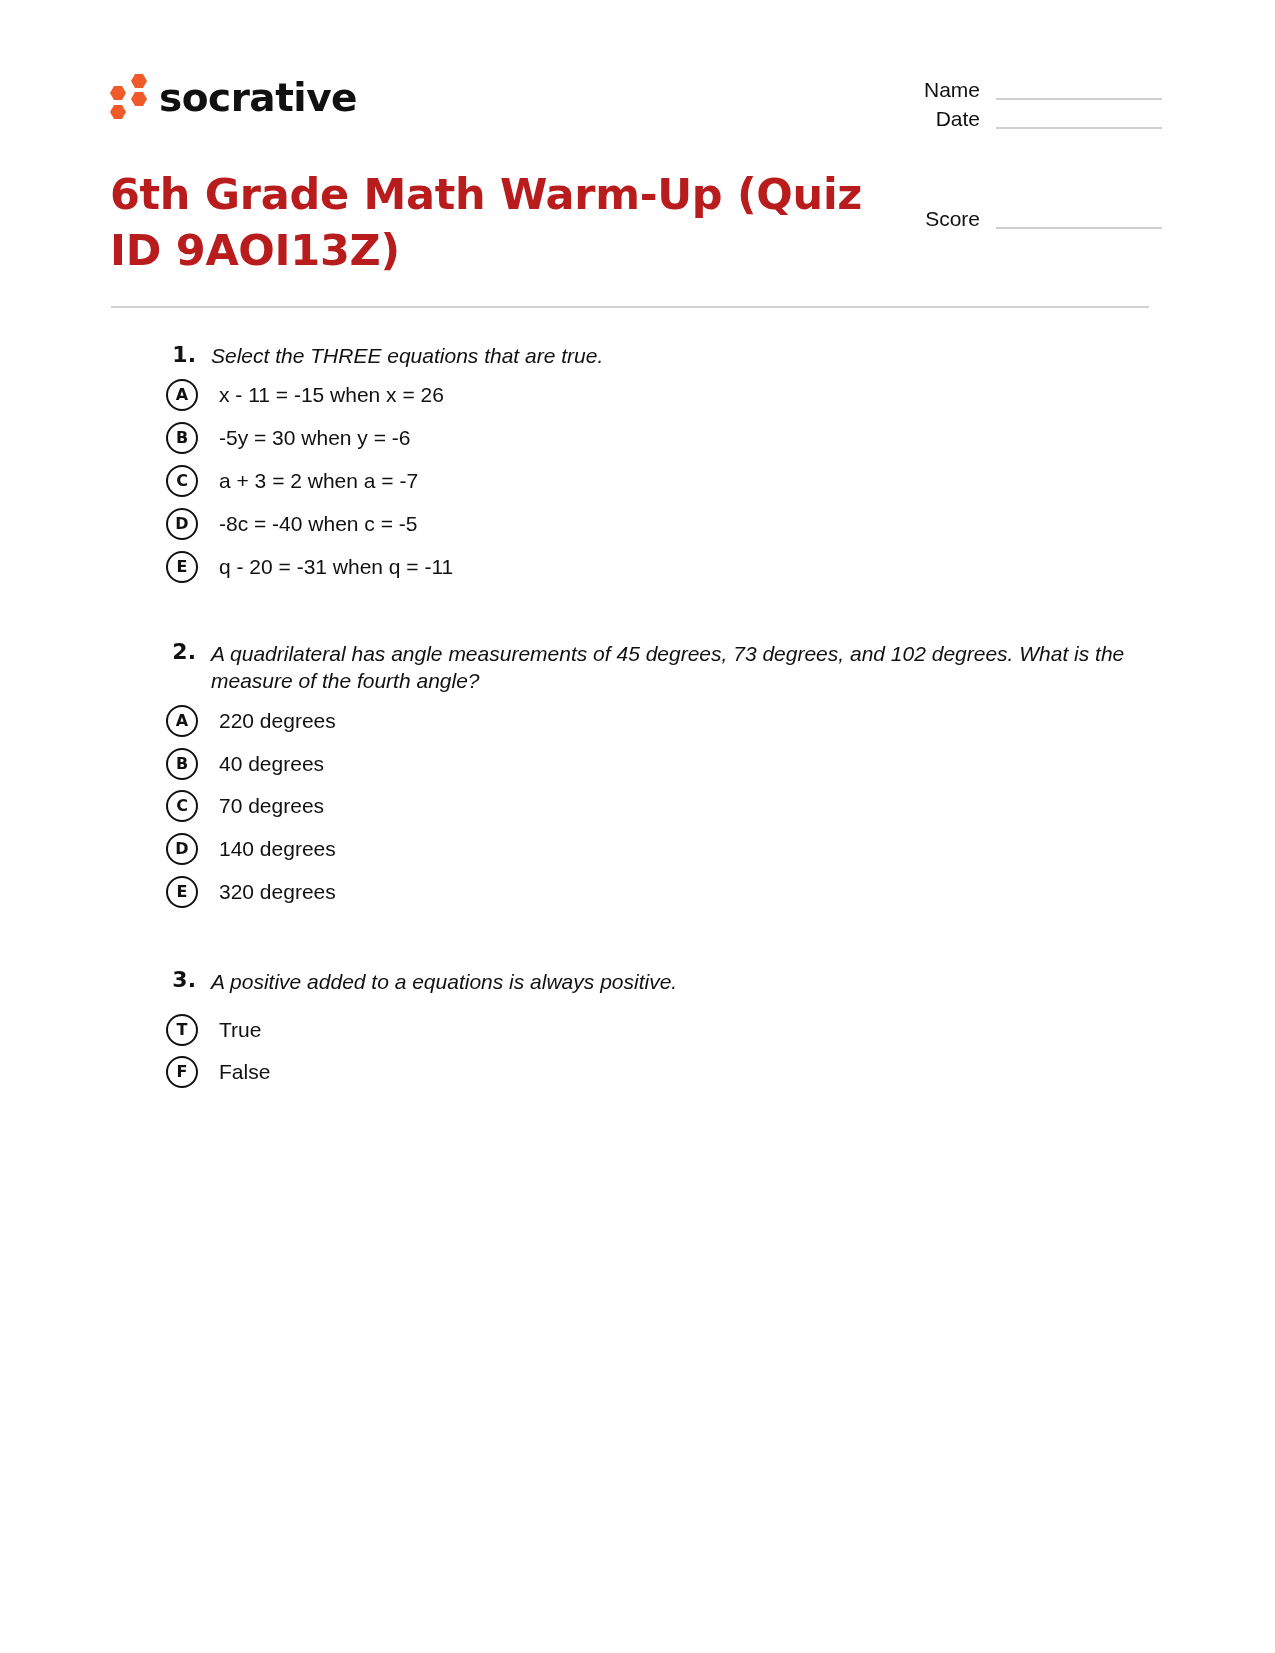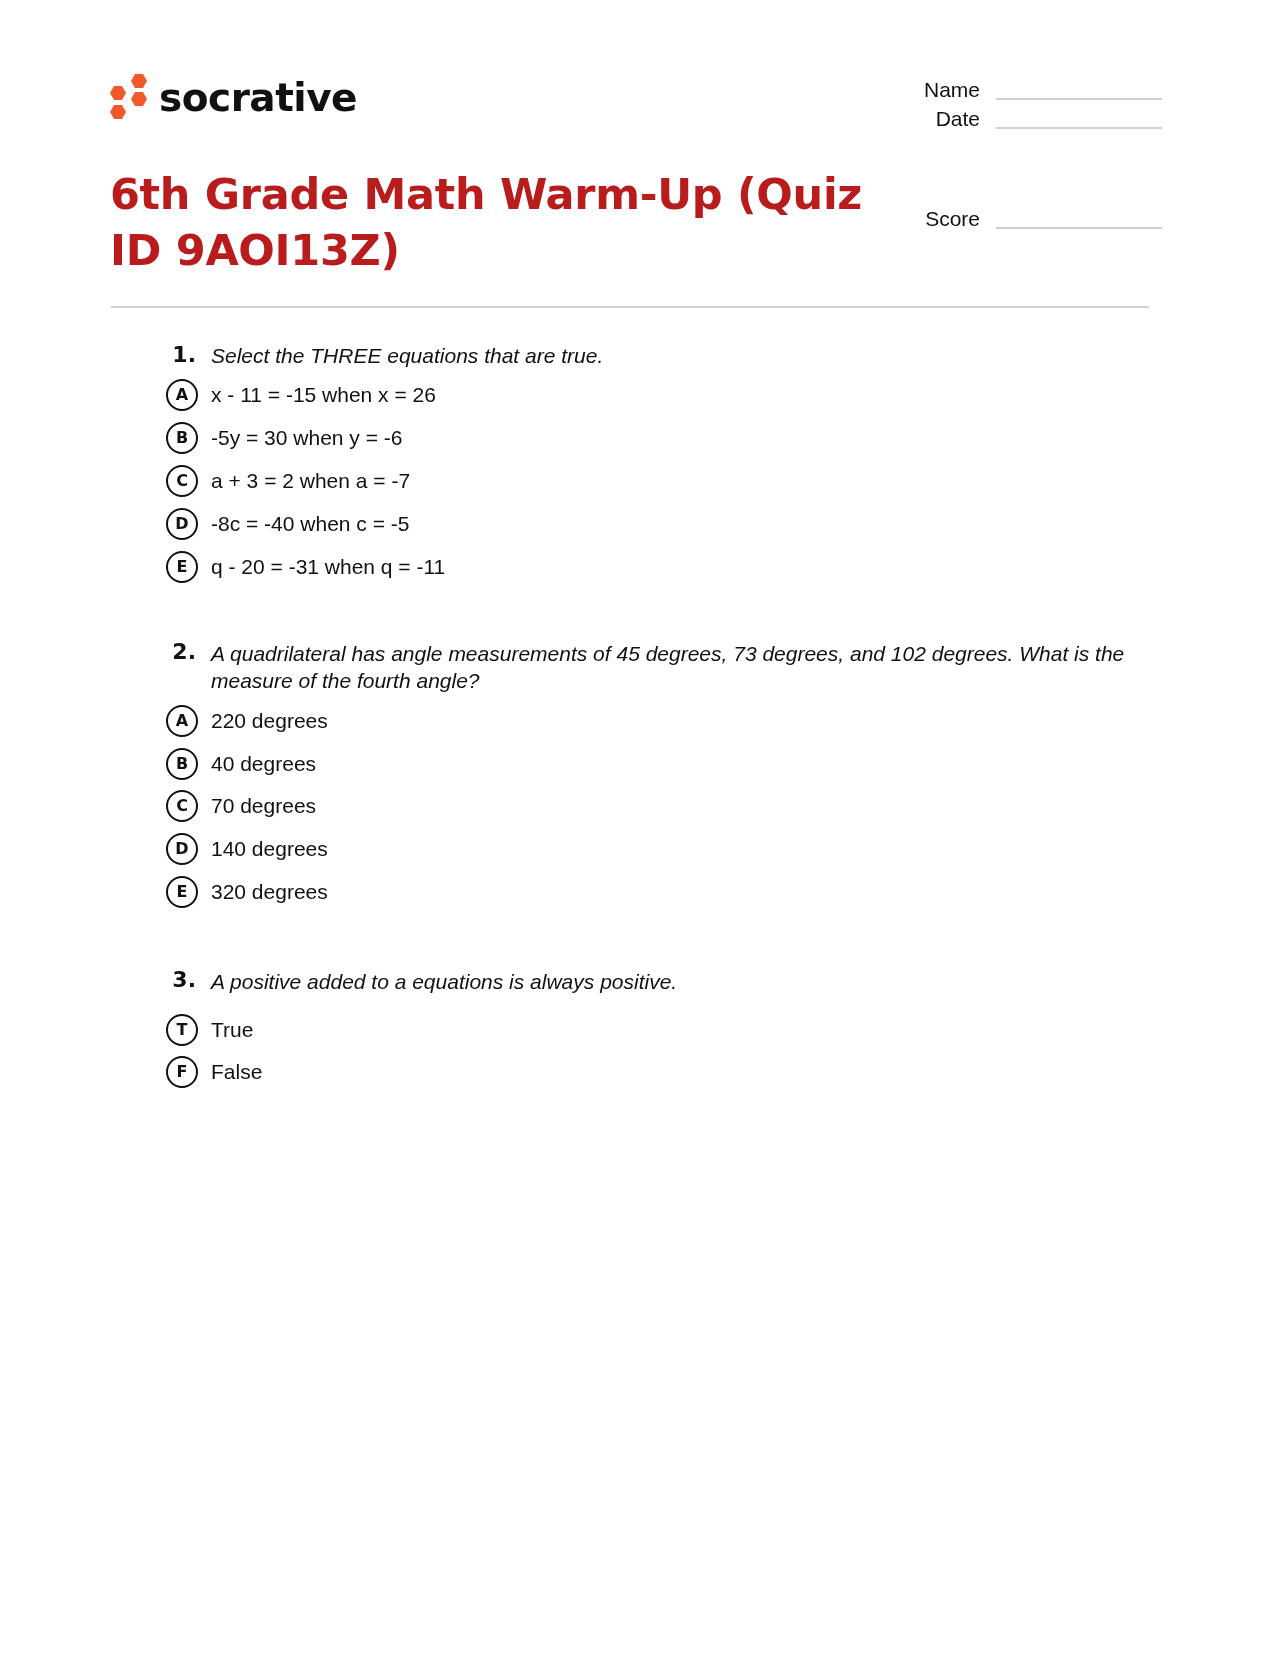--- a/index.html
+++ b/index.html
@@ -114,21 +114,21 @@
       justify-content: center;
       font-family: "DejaVu Sans", sans-serif;
       font-weight: bold;
       font-size: 16px;
       line-height: 1;
       color: #111111;
       flex: 0 0 auto;
       cursor: pointer;
     }
     .opt-text {
-      margin-left: 13px;
+      margin-left: 21px;
       font-size: 21px;
       line-height: 28px;
       color: #111111;
       white-space: nowrap;
     }
   </style>
 </head>
 <body>
 
 <svg class="logo-mark" viewBox="0 0 40 50" xmlns="http://www.w3.org/2000/svg">

